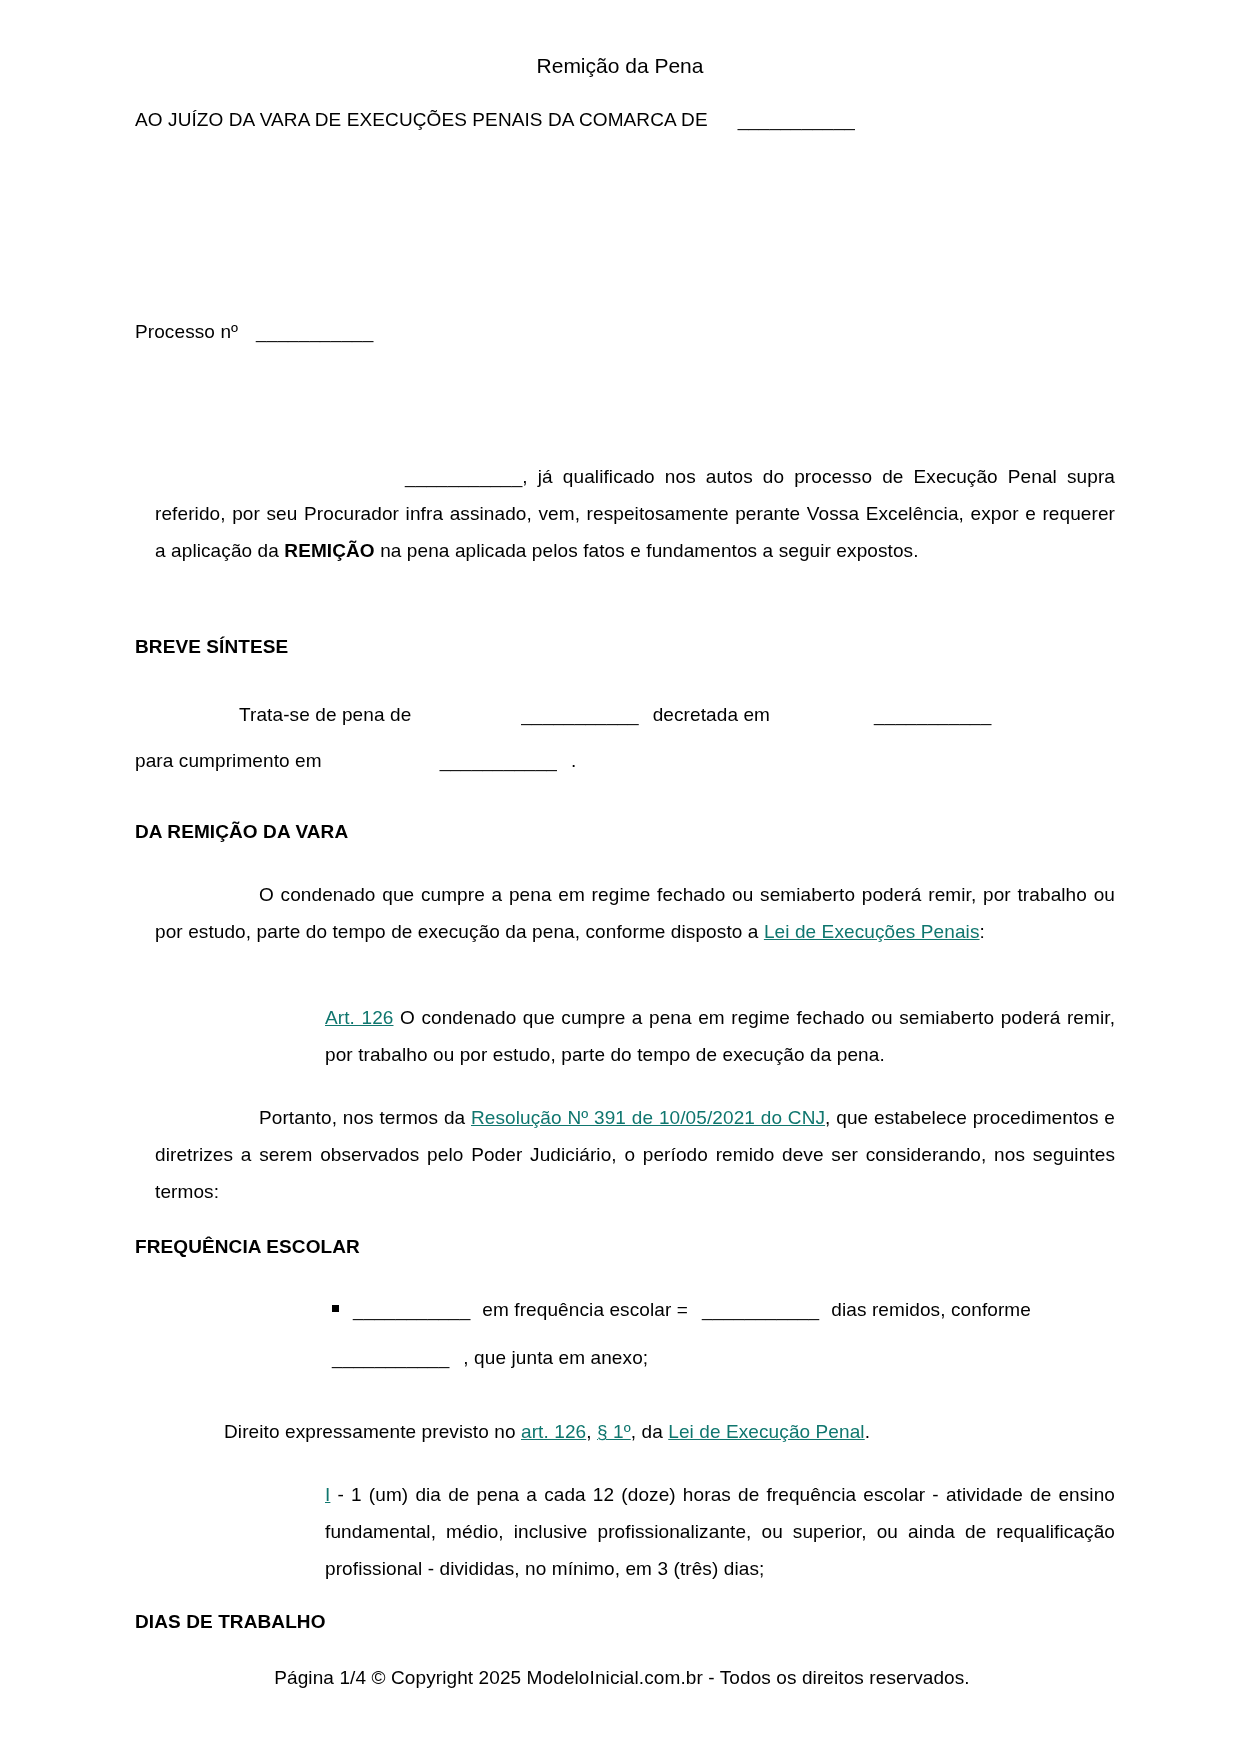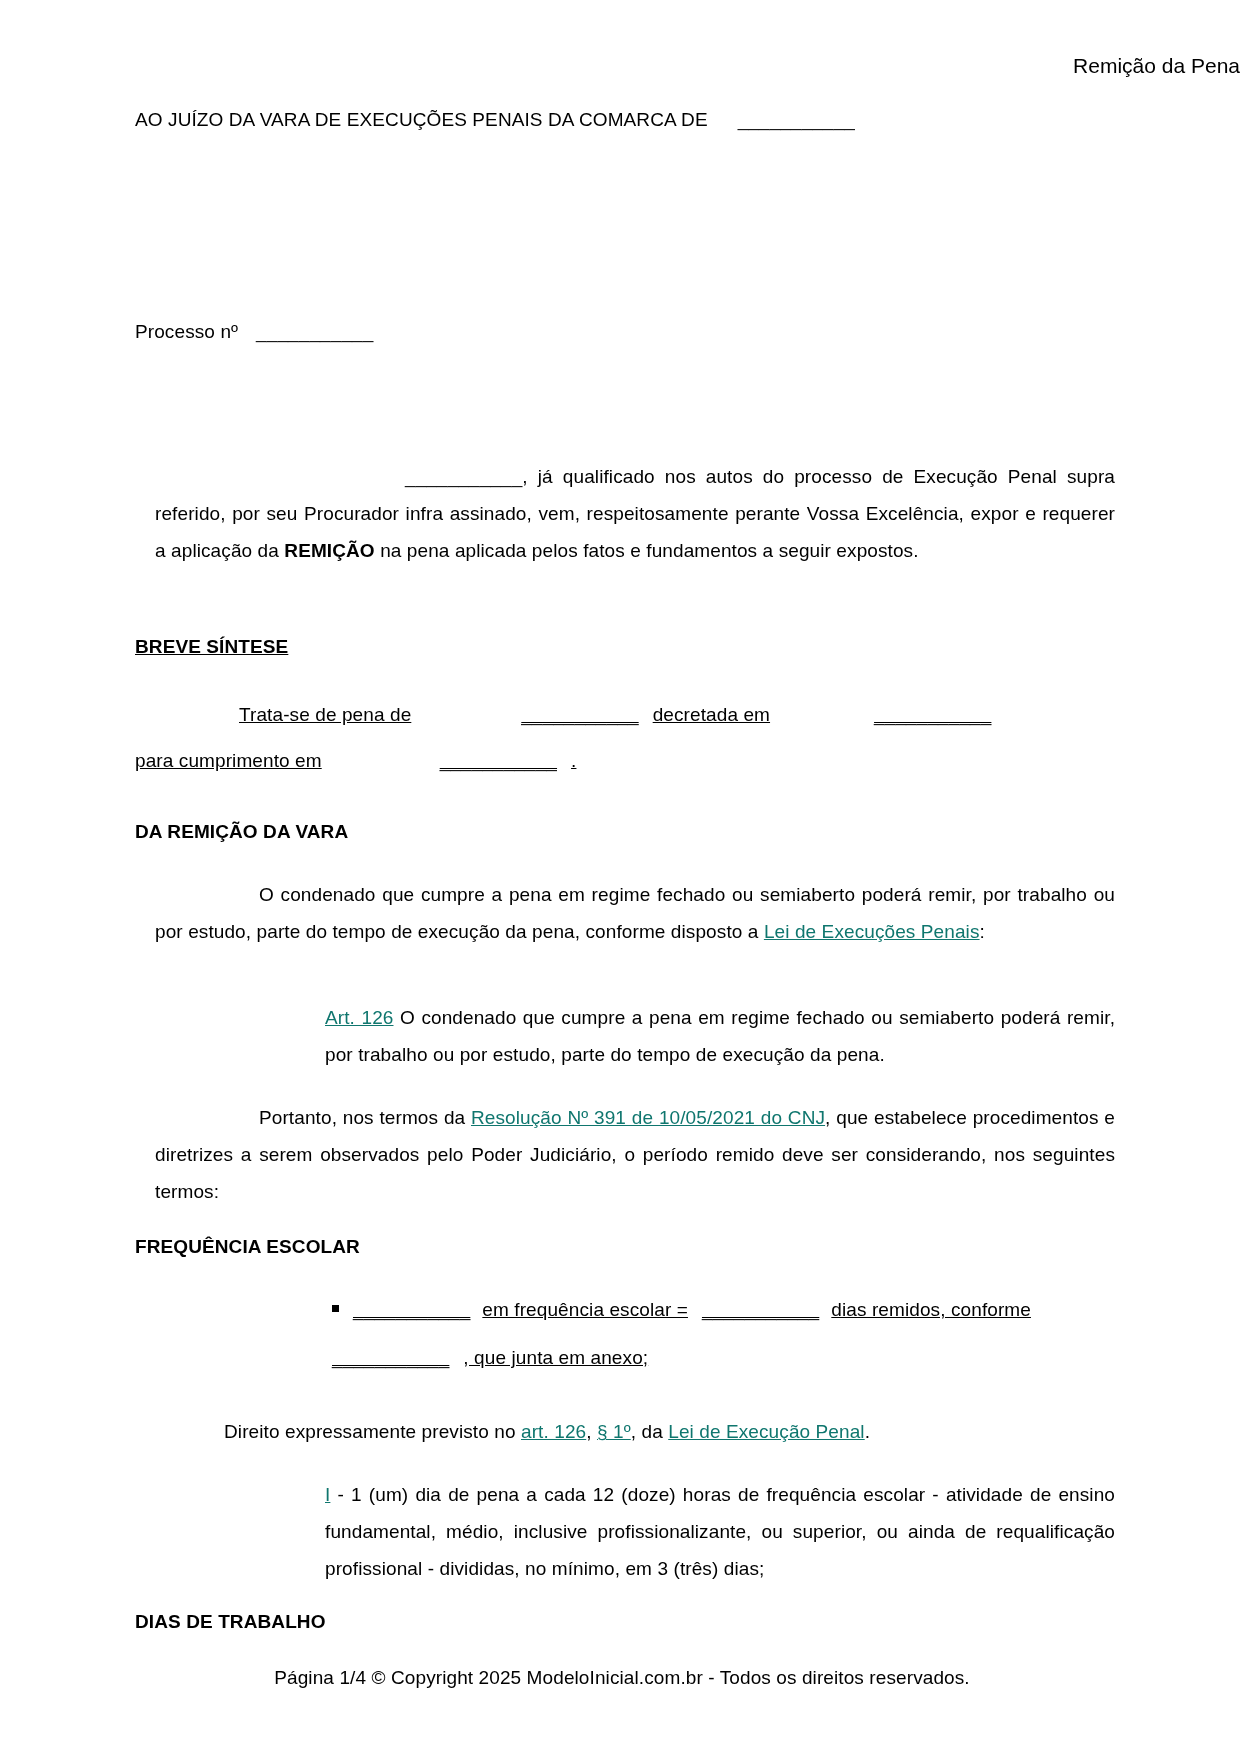--- a/index.html
+++ b/index.html
@@ -12,47 +12,47 @@
   .page {
     position:relative;
     width:1240px; height:1754px;
     background:#ffffff;
     overflow:hidden;
   }
   .abs { position:absolute; }
   .txt { font-size:19px; line-height:37px; letter-spacing:0.1px; }
   .just { text-align:justify;margin-left:20px; }
   .heading { font-weight:bold; font-size:19px; line-height:37px; letter-spacing:0.1px; }
-  .title { font-size:21px; line-height:28px; text-align:right; }
+  .title { font-size:21px; line-height:28px; text-align:center; }
   .center { text-align:center; }
   a.doclink { color:#0f766e; text-decoration:underline; cursor:pointer; }
   b { font-weight:bold; }
   .blank { white-space:nowrap; color:#1a1a1a; }
   .sp { display:inline-block; height:1px; vertical-align:baseline; }
   .nowrap { white-space:nowrap; }
-  .tline { display:block; white-space:nowrap;text-decoration:underline; }
+  .tline { display:block; white-space:nowrap; }
   .bullet-square {
     display:inline-block; width:7px; height:7px; background:#000;
     vertical-align:middle; margin-top:-4px;
   }
 </style>
 </head>
 <body>
 
 <div class="page">
 
   <div class="abs title" style="top:52px; left:0; width:1240px;">Remição da Pena</div>
 
   <div class="abs txt nowrap" style="top:101px; left:135px; width:1060px;"><span>AO JUÍZO DA VARA DE EXECUÇÕES PENAIS DA COMARCA DE</span><span class="sp" style="width:30px;"></span><span class="blank">___________</span></div>
 
   <div class="abs txt nowrap" style="top:313px; left:135px; width:700px;"><span>Processo nº</span><span class="sp" style="width:18px;"></span><span class="blank">___________</span></div>
 
   <p class="abs txt just" style="top:458px; left:135px; width:960px; text-indent:250px;"><span class="blank">___________</span><span>, já qualificado nos autos do processo de Execução Penal supra referido, por seu Procurador infra assinado, vem, respeitosamente perante Vossa Excelência, expor e requerer a aplicação da </span><b>REMIÇÃO</b><span> na pena aplicada pelos fatos e fundamentos a seguir expostos.</span></p>
 
-  <div class="abs heading" style="top:628px; left:135px;text-decoration:underline;">BREVE SÍNTESE</div>
+  <div class="abs heading" style="top:628px; left:135px;">BREVE SÍNTESE</div>
 
   <div class="abs txt" style="top:692px; left:135px; width:965px; line-height:46px;">
     <span class="tline"><span class="sp" style="width:104px;"></span><span>Trata-se de pena de</span><span class="sp" style="width:110px;"></span><span class="blank">___________</span><span class="sp" style="width:14px;"></span><span>decretada em</span><span class="sp" style="width:104px;"></span><span class="blank">___________</span></span>
     <span class="tline"><span>para cumprimento em</span><span class="sp" style="width:118px;"></span><span class="blank">___________</span><span class="sp" style="width:14px;"></span><span>.</span></span>
   </div>
 
   <div class="abs heading" style="top:813px; left:135px;">DA REMIÇÃO DA VARA</div>
 
   <p class="abs txt just" style="top:876px; left:135px; width:960px; text-indent:104px;"><span>O condenado que cumpre a pena em regime fechado ou semiaberto poderá remir, por trabalho ou por estudo, parte do tempo de execução da pena, conforme disposto a </span><a class="doclink">Lei de Execuções Penais</a><span>:</span></p>
 

